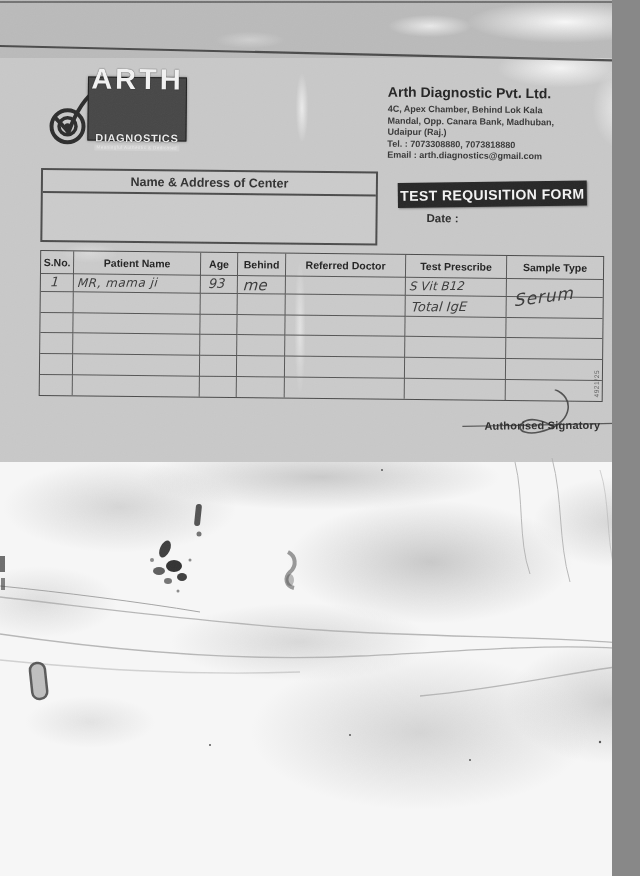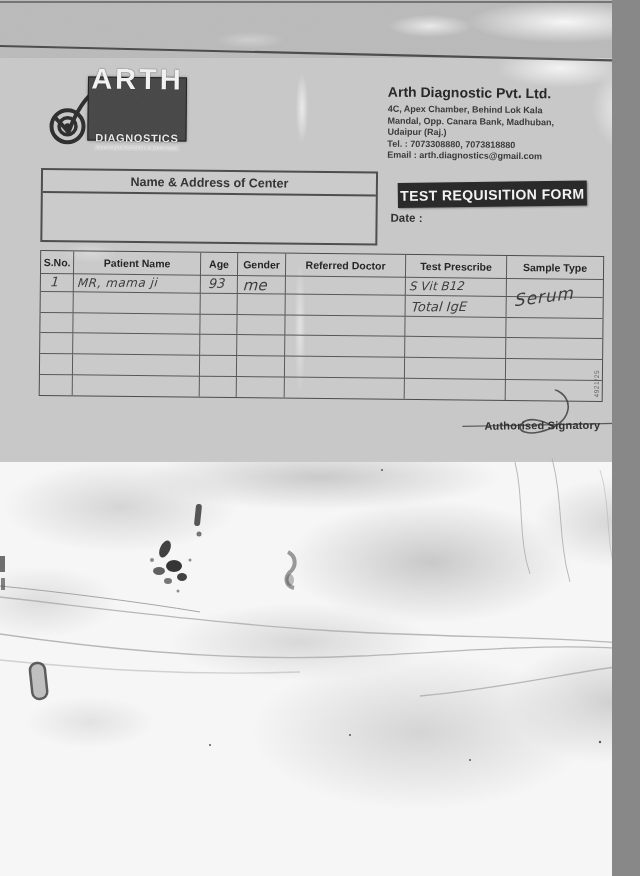--- a/index.html
+++ b/index.html
@@ -69,21 +69,21 @@
     font-size:12.5px;font-weight:bold;color:#333;}
   .center-box-value{height:45px;}
 
   
   .banner{
     position:absolute;left:399px;top:177px;width:189px;height:25px;background:#282828;
     transform:rotate(-1.3deg);display:flex;align-items:center;justify-content:center;
     box-shadow:1px 1px 2px rgba(0,0,0,.35);
   }
   .banner span{font-size:14px;font-weight:bold;letter-spacing:.4px;color:#f2f2f2;white-space:nowrap;}
-  .date-row{position:absolute;left:392px;top:208px;font-size:11.5px;font-weight:bold;color:#2e2e2e;}
+  .date-row{position:absolute;left:428px;top:208px;font-size:11.5px;font-weight:bold;color:#2e2e2e;}
 
   
   .req-table{
     position:absolute;left:42px;top:250px;width:562px;
     display:grid;grid-template-columns:33px 127px 37px 48px 120px 101px 96px;
     grid-auto-rows:20.6px;border:1.6px solid #4a4a4a;background:rgba(215,215,215,.15);
   }
   .cell{border-right:1.3px solid #565656;border-bottom:1.3px solid #565656;position:relative;overflow:visible;}
   .cell.lastcol{border-right:none;}
   .cell.lastrow{border-bottom:none;}
@@ -196,21 +196,21 @@
     <div class="date-row">
       <span>Date :</span>
       <span></span>
     </div>
 
     <div class="req-table">
 
       <div class="cell hcell">S.No.</div>
       <div class="cell hcell">Patient Name</div>
       <div class="cell hcell">Age</div>
-      <div class="cell hcell">Gender</div>
+      <div class="cell hcell">Behind</div>
       <div class="cell hcell">Referred Doctor</div>
       <div class="cell hcell">Test Prescribe</div>
       <div class="cell hcell lastcol">Sample Type</div>
 
       <div class="cell"><span class="hw hw-sno">1</span></div>
       <div class="cell"><span class="hw hw-name">MR, mama ji</span></div>
       <div class="cell"><span class="hw hw-age">93</span></div>
       <div class="cell"><span class="hw hw-gender">me</span></div>
       <div class="cell"><span class="hw"></span></div>
       <div class="cell"><span class="hw hw-test1">S Vit B12</span></div>

